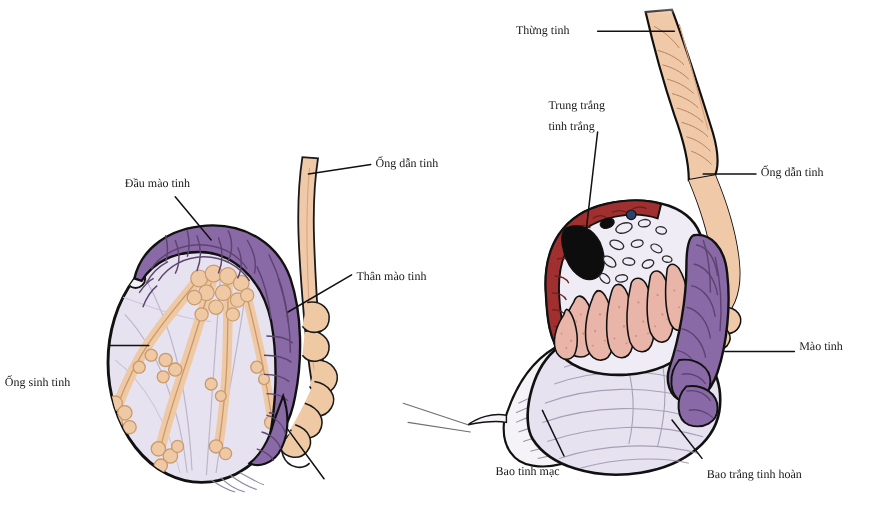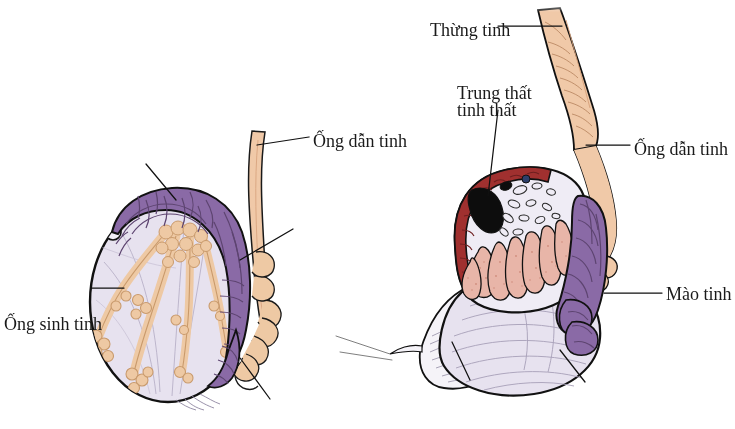--- a/index.html
+++ b/index.html
@@ -1,21 +1,21 @@
 <!DOCTYPE html>
 <html><head>
 <meta charset="utf-8">
 <title>Testis Anatomy Diagram</title>
 <style>
   html,body{margin:0;padding:0;background:#ffffff;}
   body{width:735px;height:429px;overflow:hidden;
        font-family:"Liberation Serif","DejaVu Serif",serif;}
   #stage{position:relative;width:735px;height:429px;background:#fff;}
   #art{position:absolute;left:0;top:0;width:735px;height:429px;}
-  .lbl{position:absolute;color:#1a1a1a;font-size:18px;line-height:1.16;
+  .lbl{position:absolute;color:#1a1a1a;font-size:10px;line-height:1.16;
        white-space:nowrap;font-family:"Liberation Serif","DejaVu Serif",serif;}
 </style>
 </head>
 <body>
 
 <div id="stage">
 
 <svg id="art" viewBox="0 0 735 429" xmlns="http://www.w3.org/2000/svg">
   <defs>
     <clipPath id="clipLeftBody">
@@ -385,32 +385,36 @@
     <line x1="470" y1="380" x2="452" y2="342"></line>
     <line x1="585" y1="382" x2="560" y2="350"></line>
 
     <g stroke="#6f6f6f" stroke-width="0.9">
       <line x1="390" y1="354" x2="336" y2="336"></line>
       <line x1="392" y1="360" x2="340" y2="352"></line>
     </g>
   </g>
 </svg>
 
+<div class="lbl" style="left:104px;top:148px;">Đầu mào tinh</div>
 
 <div class="lbl" style="left:313px;top:131px;">Ống dẫn tinh</div>
 
+<div class="lbl" style="left:297px;top:225px;">Thân mào tinh</div>
 
 <div class="lbl" style="left:4px;top:282px;margin-top:32px;">Ống sinh tinh</div>
 
 
 <div class="lbl" style="left:430px;top:20px;">Thừng tinh</div>
 
-<div class="lbl" style="left:457px;top:83px;">Trung thất</div>
-
-<div class="lbl" style="left:457px;top:100px;">tinh thất</div>
+<div class="lbl" style="left:457px;top:83px;">Trung trắng</div>
+
+<div class="lbl" style="left:457px;top:100px;">tinh trắng</div>
 
 <div class="lbl" style="left:634px;top:139px;">Ống dẫn tinh</div>
 
 <div class="lbl" style="left:666px;top:284px;">Mào tinh</div>
 
-
+<div class="lbl" style="left:413px;top:388px;">Bao tinh mạc</div>
+
+<div class="lbl" style="left:589px;top:390px;">Bao trắng tinh hoàn</div>
 
 </div>
 
 </body></html>

